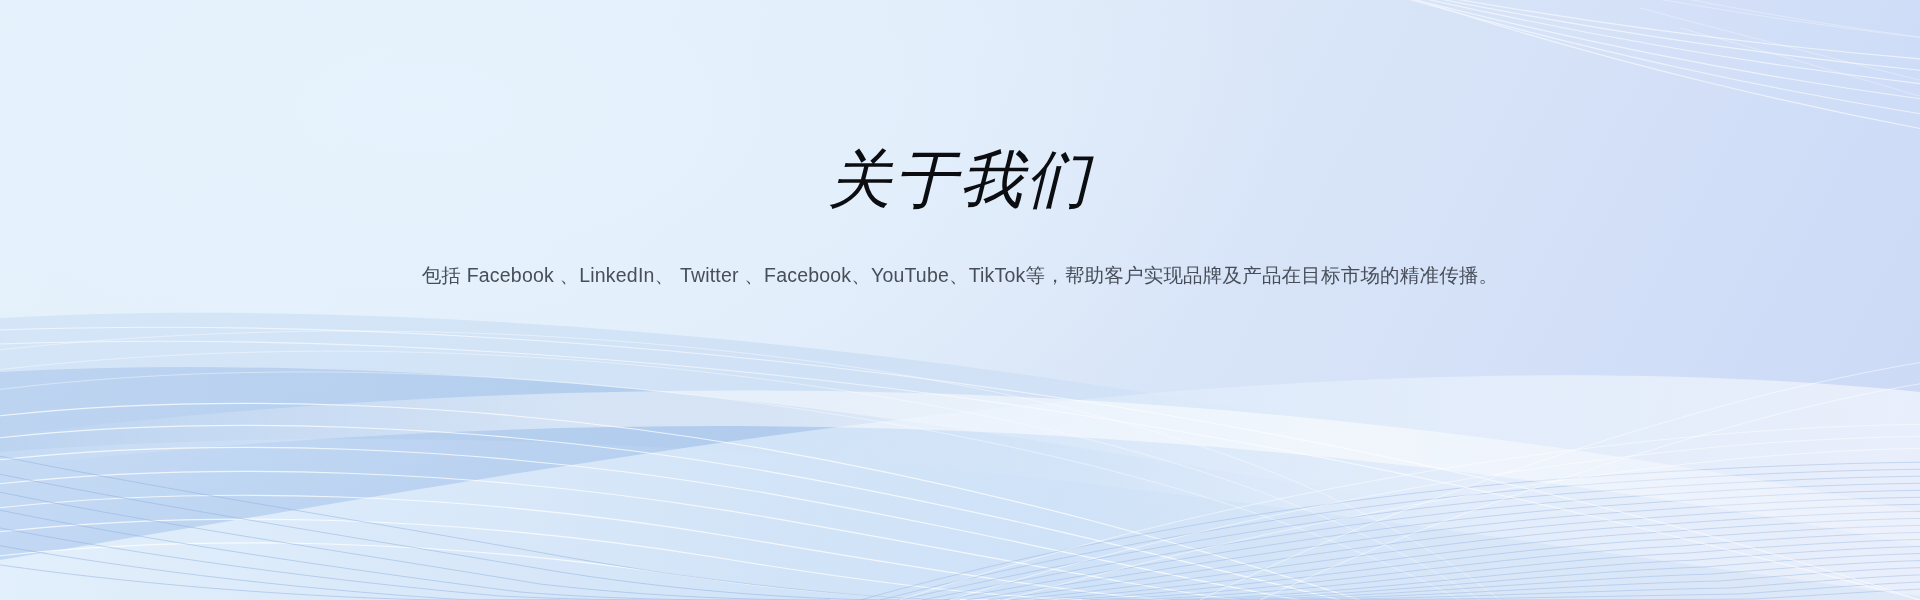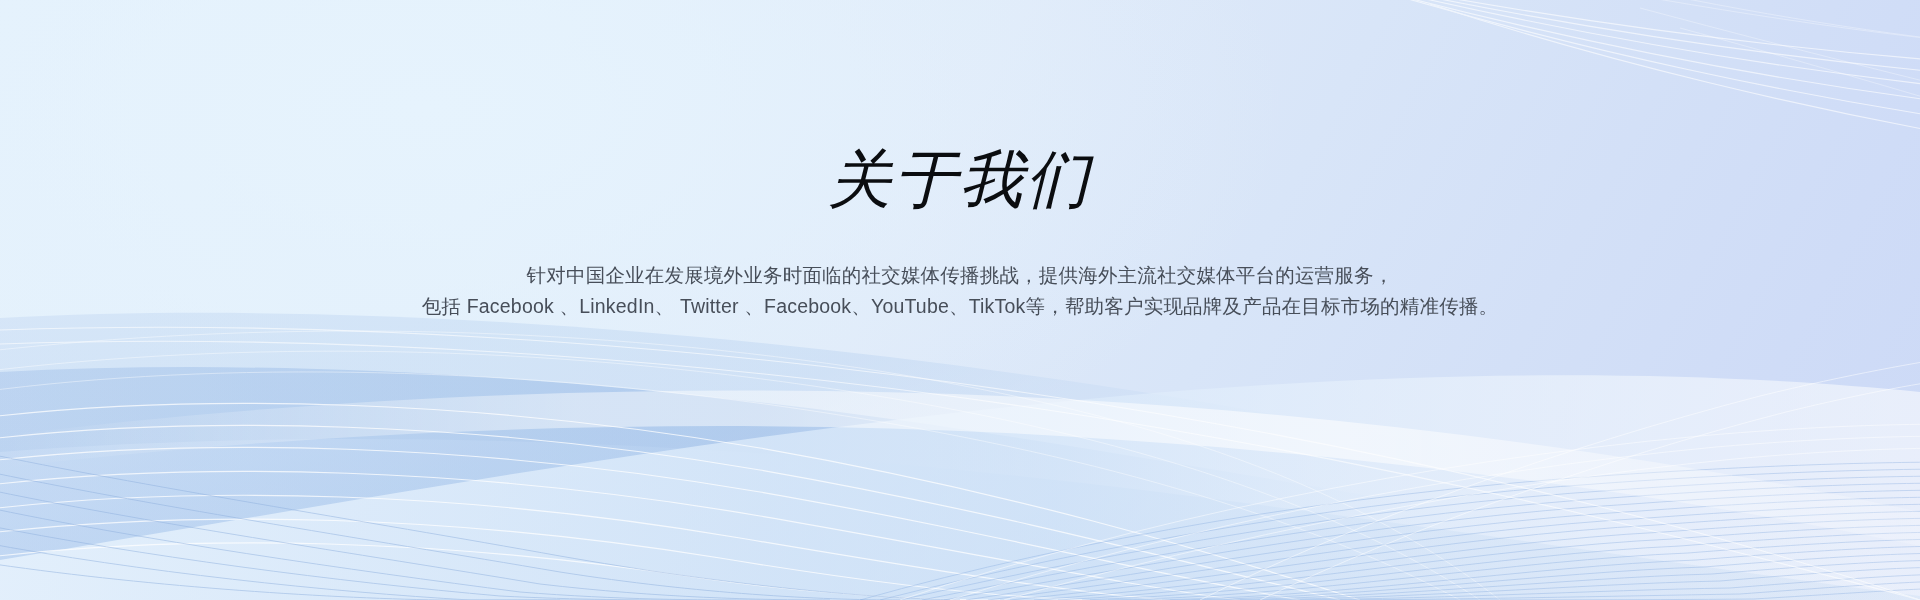--- a/index.html
+++ b/index.html
@@ -179,18 +179,17 @@
       <g fill="none" stroke="#ffffff" stroke-width="1.1" opacity="0.6">
         <path d="M0,330 C340,318 760,346 1160,414 C1480,468 1740,540 1920,600"></path>
         <path d="M0,344 C340,332 760,360 1160,428 C1480,482 1740,552 1920,600"></path>
       </g>
     </svg>
   </div>
 
   <div id="content">
     <h1 id="page-title">关于我们</h1>
     <div id="subtitle">
-      <span class="line">针对中国企业在发展境外业务时面临的社交媒体传播挑战，提供海外主流社交媒体平台的运营服务，</span>
       <span class="line">包括 Facebook 、LinkedIn、 Twitter 、Facebook、YouTube、TikTok等，帮助客户实现品牌及产品在目标市场的精准传播。</span>
     </div>
   </div>
 
 </div>
 
 </body></html>

